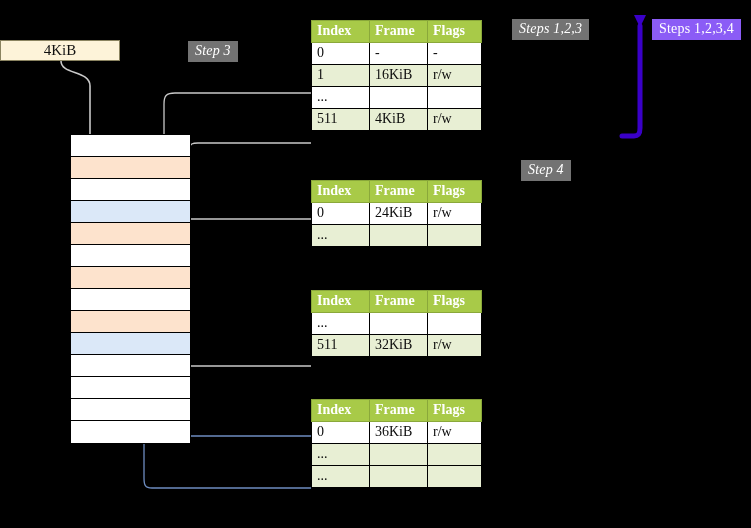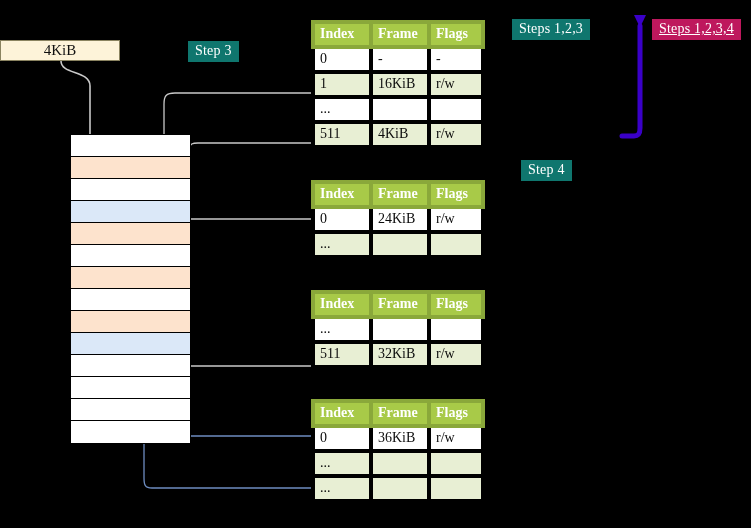--- a/index.html
+++ b/index.html
@@ -33,22 +33,22 @@
   .badge {
     position: absolute;
     color: #ffffff;
     font-family: "Liberation Serif", "DejaVu Serif", serif;
     font-size: 14px;
     line-height: 18px;
     padding: 1px 7px 2px 7px;
     white-space: nowrap;
     letter-spacing: 0.2px;
   }
-  .badge-red  { background: #0f766e; }
-  .badge-blue { background: #be185d; text-decoration: underline; }
+  .badge-red  { background: #737373; font-style: italic; }
+  .badge-blue { background: #8b5cf6; }
 
   
   .sizebox {
     position: absolute;
     background: #fdf3d9;
     border: 1px solid #8a8360;
     box-sizing: border-box;
     text-align: center;
     font-size: 15px;
     color: #101010;
@@ -73,21 +73,21 @@
 
   
   .ptable {
     position: absolute;
     border-collapse: collapse;
     background: #ffffff;
     font-size: 14px;
     table-layout: fixed;
   }
   .ptable th, .ptable td {
-    border: 4px solid #000000;
+    border: 1px solid #000000;
     padding: 2px 5px 3px 5px;
     text-align: left;
     height: 19px;
     box-sizing: border-box;
     color: #0b0b0b;
     font-weight: normal;
     overflow: hidden;
     white-space: nowrap;
   }
   .ptable th {

